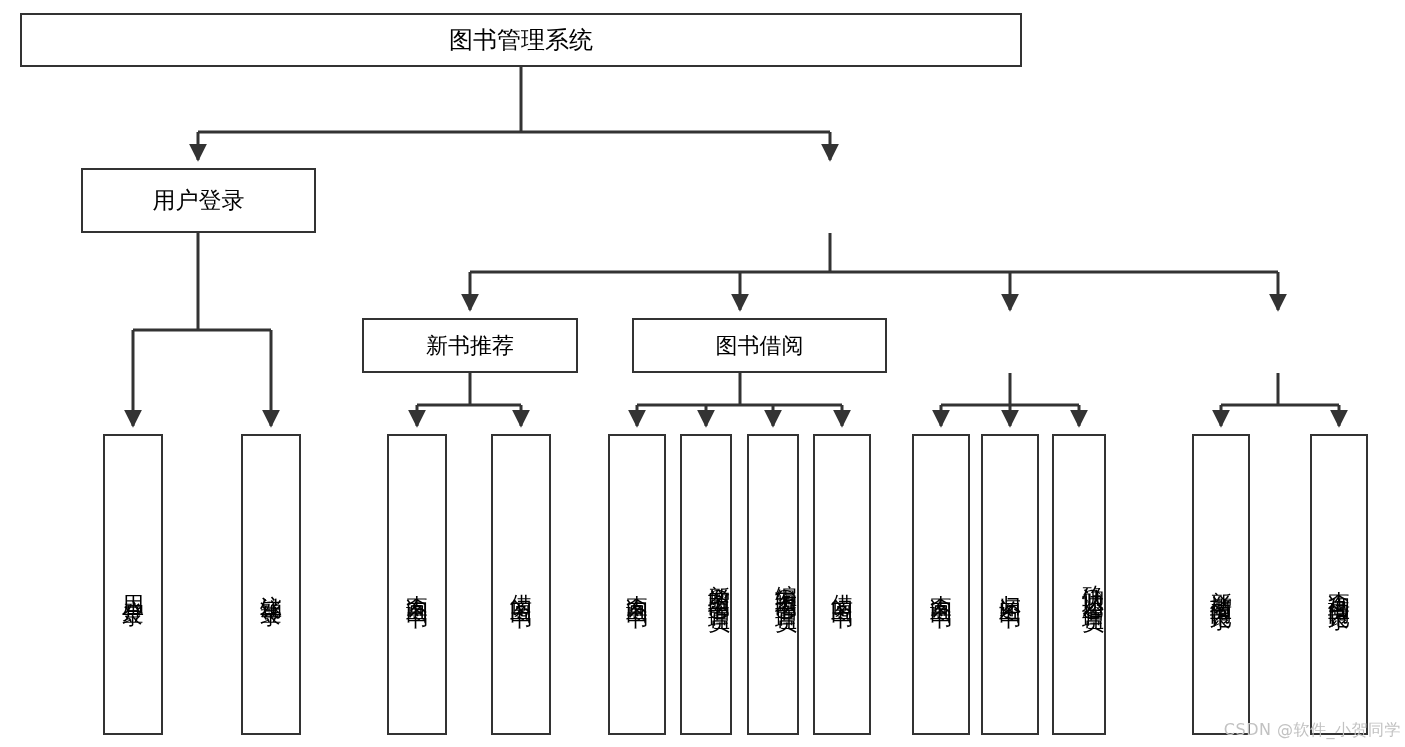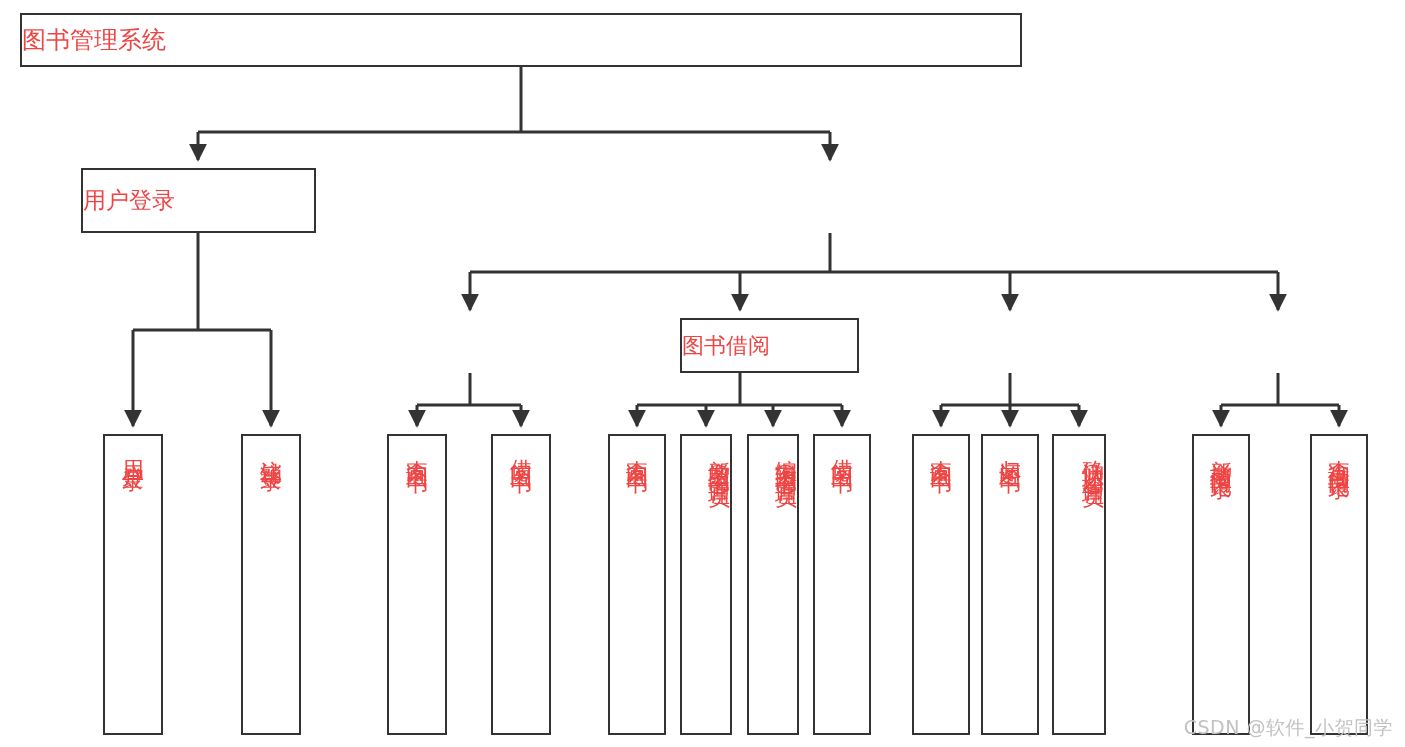--- a/index.html
+++ b/index.html
@@ -26,22 +26,22 @@
     height: 747px;
   }
   
   .node {
     position: absolute;
     box-sizing: border-box;
     background: #ffffff;
     border: 2.5px solid #333333;
     display: flex;
     align-items: center;
-    justify-content: flex-start;
-    color: #ef4444;
+    justify-content: center;
+    color: #000000;
   }
   .node.root {
     font-size: 24px;
   }
   .node.lvl1 {
     font-size: 23px;
   }
   .node.lvl2 {
     font-size: 22px;
   }
@@ -57,23 +57,23 @@
   }
   .node.leaf.top-aligned {
     align-items: flex-start;
   }
   .node-label {
     white-space: pre;
   }
   
   #watermark {
     position: absolute;
-    right: 12px;
+    right: 4px;
     bottom: 6px;
-    font-size: 19px;
+    font-size: 16px;
     color: #c2c2c2;
     letter-spacing: 0.5px;
     white-space: nowrap;
     z-index: 5;
   }
 </style>
 </head>
 <body>
 
 <div id="diagram-canvas">
@@ -132,22 +132,25 @@
 
   <div class="node root" style="left:20px; top:13px; width:1002px; height:54px;">
     <span class="node-label">图书管理系统</span>
   </div>
 
   <div class="node lvl1" style="left:81px; top:168px; width:235px; height:65px;">
     <span class="node-label">用户登录</span>
   </div>
 
 
-
-  <div class="node lvl2" style="left:632px; top:318px; width:179px; height:55px;margin-left:48px;">
+  <div class="node lvl2" style="left:362px; top:318px; width:216px; height:55px;">
+    <span class="node-label">新书推荐</span>
+  </div>
+
+  <div class="node lvl2" style="left:632px; top:318px; width:255px; height:55px;">
     <span class="node-label">图书借阅</span>
   </div>
 
 
 
   <div class="node leaf" style="left:103px; top:434px; width:60px; height:301px;">
     <span class="node-label">用户登录</span>
   </div>
 
   <div class="node leaf" style="left:241px; top:434px; width:60px; height:301px;">

